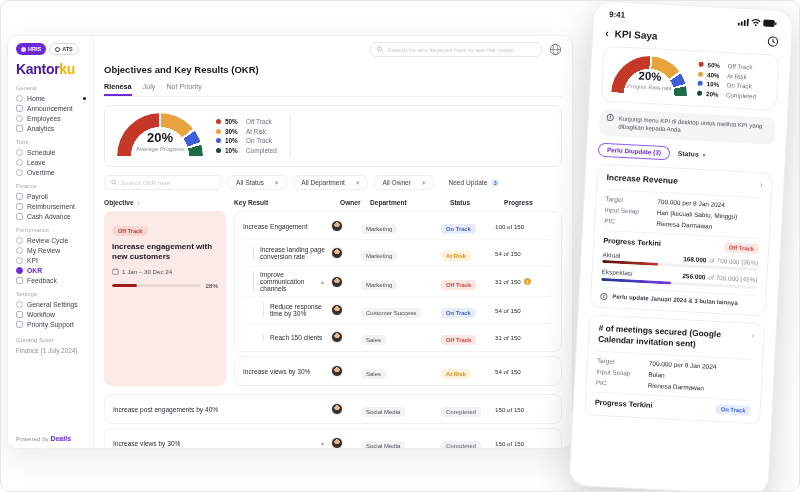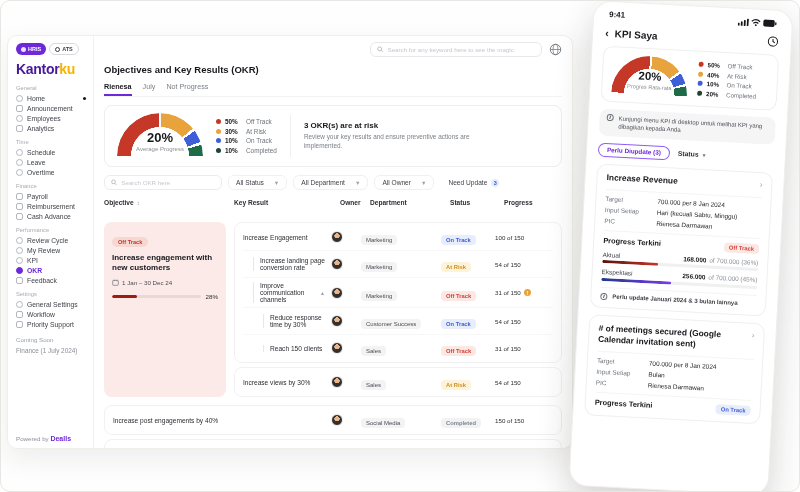--- a/index.html
+++ b/index.html
@@ -72,21 +72,21 @@
   .fsel { display:flex; align-items:center; gap:10px; font-size:6.6px; color:#3d3f45; border:1px solid #f0f0f1; border-radius:6px; padding:3px 7px; cursor:pointer; }
   .fsel .chev { color:#9aa0a6; font-size:5.5px; }
   .needupd { display:flex; align-items:center; gap:4px; font-size:6.6px; color:#3d3f45; margin-left:8px; cursor:pointer; }
   .nu-badge { background:#e4ecfd; color:#2b5fd9; font-size:5.5px; font-weight:bold; border-radius:50%; width:8px; height:8px; display:flex; align-items:center; justify-content:center; }
 
   
   .thead { display:flex; gap:8px; margin-top:9px; padding-bottom:4px; }
   .th-obj { width:122px; font-size:6.6px; font-weight:bold; color:#2c2e33; display:flex; gap:3px; align-items:center; flex-shrink:0; }
   .th-grid { flex:1; display:grid; grid-template-columns:1fr 30px 80px 54px 58px; align-items:center; font-size:6.6px; font-weight:bold; color:#2c2e33; }
   .sorticon { color:#9aa0a6; font-size:6px; }
-  .tgroup { display:flex; gap:8px; margin-top:12px; }
+  .tgroup { display:flex; gap:8px; margin-top:1px; }
   .obj-card { width:122px; border-radius:8px; padding:8px; flex-shrink:0; }
   .obj-card.pink { background:#fbeae7; }
   .obj-card.green { background:#e9f5ee; }
   .obj-badge { display:inline-block; font-size:5.6px; font-weight:bold; border-radius:999px; padding:2px 6px; }
   .obj-badge.off { background:#f7d7d2; color:#c0392b; }
   .obj-badge.done { background:#d4ebdd; color:#1e7d4f; }
   .obj-title { font-size:8px; font-weight:bold; color:#17181c; margin-top:5px; line-height:1.3; }
   .obj-date { display:flex; align-items:center; gap:3px; font-size:6.2px; color:#4b4e55; margin-top:5px; }
   .obj-prog { display:flex; align-items:center; gap:5px; margin-top:7px; }
   .obj-bar { flex:1; height:3.5px; border-radius:3px; background:rgba(0,0,0,.07); overflow:hidden; }
@@ -290,21 +290,21 @@
             <ellipse cx="7" cy="7" rx="2.6" ry="5.6" fill="none" stroke="#6f747b" stroke-width="0.8"></ellipse>
             <line x1="1.5" y1="7" x2="12.5" y2="7" stroke="#6f747b" stroke-width="0.8"></line>
           </svg>
       </div>
 
       <div class="pg-title">Objectives and Key Results (OKR)</div>
 
       <div class="tabs">
         <div class="tab active">Rienesa</div>
         <div class="tab">July</div>
-        <div class="tab">Not Progress</div>
+        <div class="tab">Not Priority</div>
       </div>
 
       <div class="summary">
         <div class="gauge">
           <div class="arc"></div>
           <div class="gv">20%</div>
           <div class="gl">Average Progress</div>
         </div>
         <div class="legend">
           <div class="lg-row">
@@ -322,24 +322,20 @@
               <span class="lg-pct">10%</span>
               <span class="lg-lab">On Track</span>
             </div>
           <div class="lg-row">
               <span class="lg-dot" style="background:#1e4532"></span>
               <span class="lg-pct">10%</span>
               <span class="lg-lab">Completed</span>
             </div>
         </div>
         <div class="vdiv"></div>
-        <div class="risk">
-          <div class="rt">3 OKR(s) are at risk</div>
-          <div class="rd">Review your key results and ensure preventive actions are implemented.</div>
-        </div>
       </div>
 
       <div class="filterrow">
         <div class="okr-search">
           <svg width="7" height="7" viewBox="0 0 10 10">
               <circle cx="4" cy="4" r="3" fill="none" stroke="#9aa0a6" stroke-width="1"></circle>
               <line x1="6.4" y1="6.4" x2="9" y2="9" stroke="#9aa0a6" stroke-width="1"></line>
             </svg>
           <input type="text" placeholder="Search OKR here" style="">
         </div>

